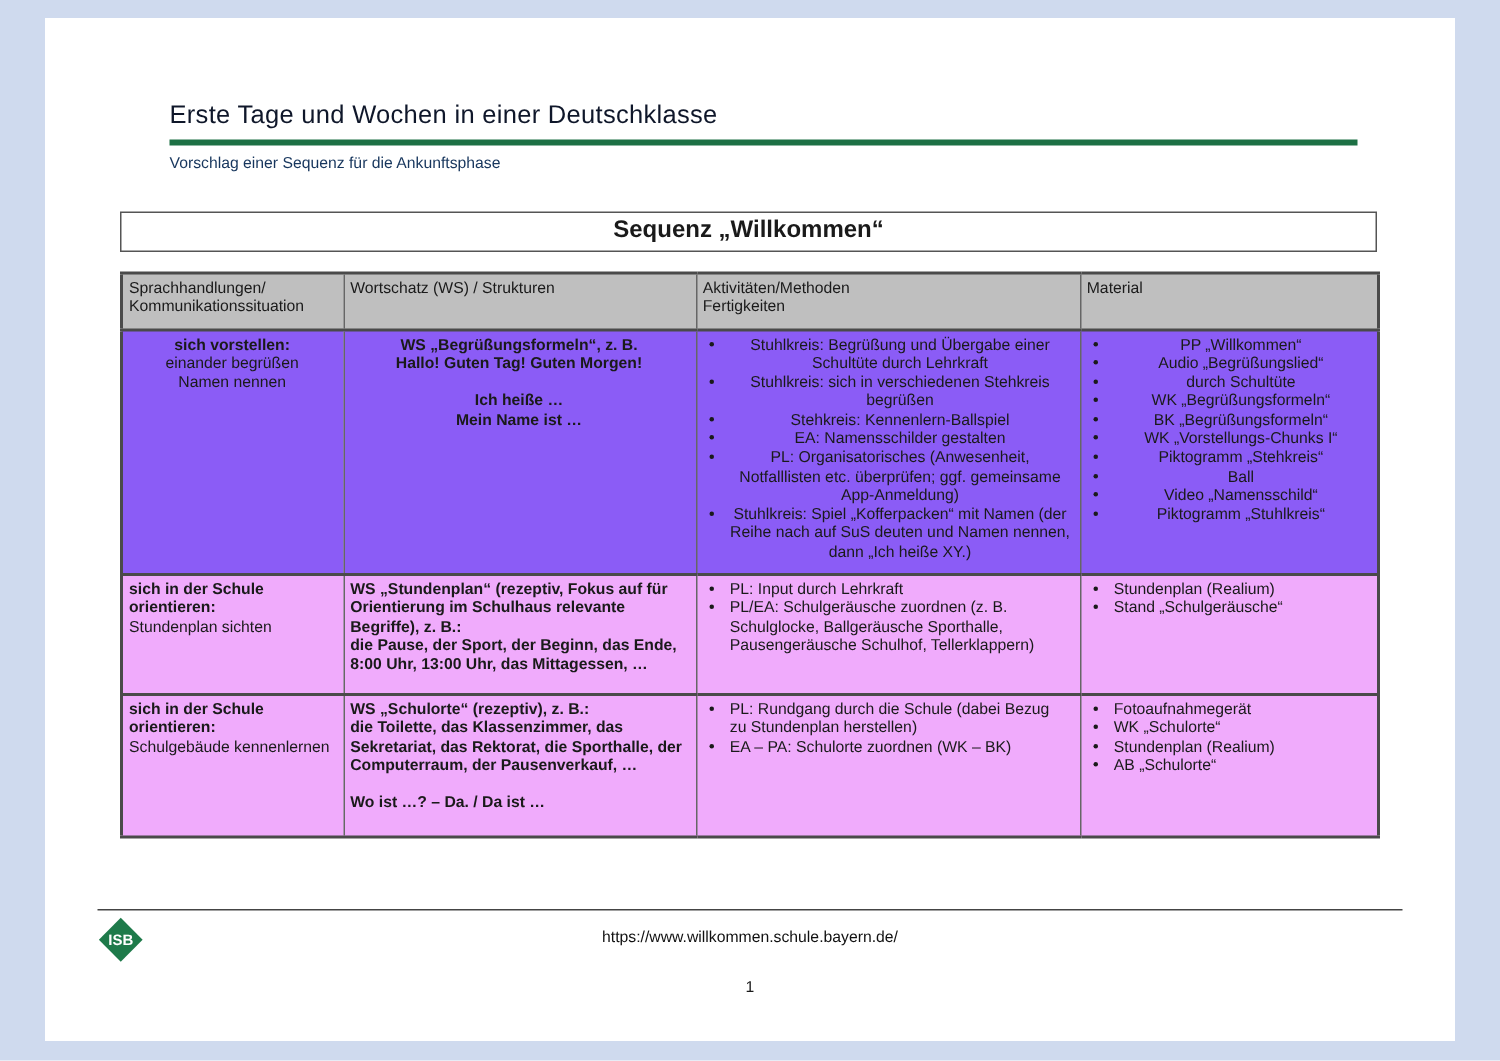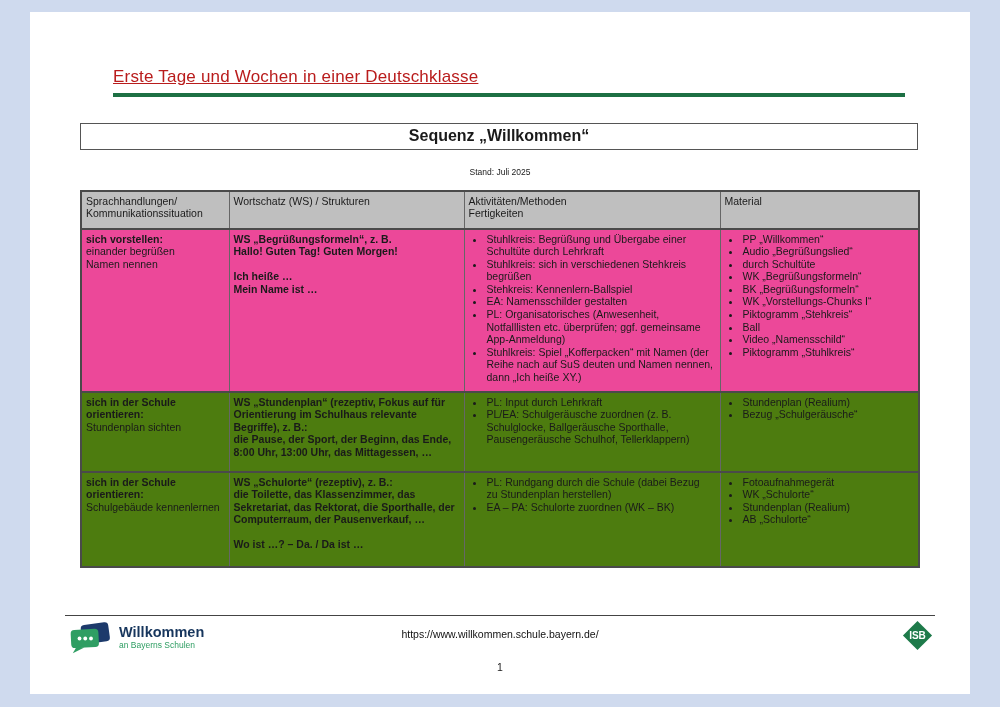--- a/index.html
+++ b/index.html
@@ -12,21 +12,21 @@
   }
   .page {
     position: absolute;
     left: 30px; top: 12px;
     width: 940px; height: 682px;
     background: #ffffff;
   }
 
   
   .doc-header { margin: 55px 65px 0 83px; }
-  .doc-title { font-size: 17px; font-weight: 400; color: #b91c1c; letter-spacing: .2px; text-decoration: underline; }
+  .doc-title { font-size: 17px; font-weight: 400; color: #0f172a; letter-spacing: .2px; }
   .title-rule { height: 3.5px; background: #1d7044; margin-top: 6px; }
   .doc-subtitle { margin-top: 6px; font-size: 10.5px; color: #17365d; }
 
   
   .sequence-box {
     margin: 26px 52px 0 50px;
     border: 1px solid #555;
     text-align: center;
     font-size: 16px;
     font-weight: bold;
@@ -53,22 +53,22 @@
     vertical-align: top;
     padding: 3px 5px 3px 4px;
     text-align: left;
   }
   table.seq th {
     background: #bfbfbf;
     font-weight: 400;
     white-space: pre-line;
     height: 38px;
   }
-  tr.row-green td { background: #ec4899; }
-  tr.row-purple td { background: #4d7c0f; }
+  tr.row-green td { background: #8b5cf6; text-align: center; }
+  tr.row-purple td { background: #f0abfc; }
   tr.r1 td { height: 163px; }
   tr.r2 td { height: 80px; }
   tr.r3 td { height: 95px; }
   .sit-bold { font-weight: bold; display: block; white-space: pre-line; }
   .sit-rest { display: block; white-space: pre-line; }
   .pre { white-space: pre-line; font-weight: bold; }
   td ul { margin: 0; padding: 0 1px 0 17px; list-style-type: disc; }
   td ul li { padding-left: 1px; }
 
   
@@ -92,24 +92,24 @@
   .page-number { text-align: center; font-size: 10.5px; margin-top: 4px; }
 </style>
 </head>
 <body>
 
 <div class="page">
 
   <div class="doc-header">
     <div class="doc-title">Erste Tage und Wochen in einer Deutschklasse</div>
     <div class="title-rule"></div>
+    <div class="doc-subtitle">Vorschlag einer Sequenz für die Ankunftsphase</div>
   </div>
 
   <div class="sequence-box">Sequenz „Willkommen“</div>
-  <div class="stand-line">Stand: Juli 2025</div>
 
   <table class="seq">
     <colgroup>
       <col style="width:148px">
         <col style="width:235px">
         <col style="width:256px">
         <col style="width:199px">
     </colgroup>
     <thead>
       <tr>
@@ -167,21 +167,21 @@
 die Pause, der Sport, der Beginn, das Ende, 8:00 Uhr, 13:00 Uhr, das Mittagessen, …</td>
         <td>
           <ul>
               <li>PL: Input durch Lehrkraft</li>
               <li>PL/EA: Schulgeräusche zuordnen (z. B. Schulglocke, Ballgeräusche Sporthalle, Pausengeräusche Schulhof, Tellerklappern)</li>
             </ul>
         </td>
         <td>
           <ul>
               <li>Stundenplan (Realium)</li>
-              <li>Bezug „Schulgeräusche“</li>
+              <li>Stand „Schulgeräusche“</li>
             </ul>
         </td>
       </tr>
       <tr class="row-purple r3">
         <td>
           <span class="sit-bold">sich in der Schule orientieren:</span>
           <span class="sit-rest">Schulgebäude kennenlernen</span>
         </td>
         <td class="pre">WS „Schulorte“ (rezeptiv), z. B.:
 die Toilette, das Klassenzimmer, das Sekretariat, das Rektorat, die Sporthalle, der Computerraum, der Pausenverkauf, …
@@ -200,34 +200,20 @@
               <li>Stundenplan (Realium)</li>
               <li>AB „Schulorte“</li>
             </ul>
         </td>
       </tr>
     </tbody>
   </table>
 
   <div class="footer-rule"></div>
   <div class="footer-row">
-    <div class="logo">
-      <svg viewBox="0 0 46 34" width="44" height="34" aria-hidden="true">
-        <rect x="13" y="2" width="29" height="20" rx="4" fill="#1d3a6b" transform="rotate(-8 27 12)"></rect>
-        <rect x="2" y="8" width="29" height="19" rx="4" fill="#2f9e63" transform="rotate(-3 16 17)"></rect>
-        <polygon points="8,26 4,33 16,27" fill="#2f9e63"></polygon>
-        <circle cx="11" cy="17.5" r="2" fill="#ffffff"></circle>
-        <circle cx="17" cy="17.5" r="2" fill="#ffffff"></circle>
-        <circle cx="23" cy="17.5" r="2" fill="#ffffff"></circle>
-      </svg>
-      <div>
-        <div class="logo-text-title">Willkommen</div>
-        <div class="logo-text-sub">an Bayerns Schulen</div>
-      </div>
-    </div>
     <a class="footer-url" href="#">https://www.willkommen.schule.bayern.de/</a>
     <div class="isb">
       <svg viewBox="0 0 34 34" width="31" height="31" aria-hidden="true">
         <polygon points="17,1 33,17 17,33 1,17" fill="#1e7a4a"></polygon>
         <text x="17" y="21" text-anchor="middle" font-size="11" font-weight="bold" fill="#ffffff" font-family="Liberation Sans, sans-serif">ISB</text>
       </svg>
     </div>
   </div>
   <div class="page-number">1</div>
 

